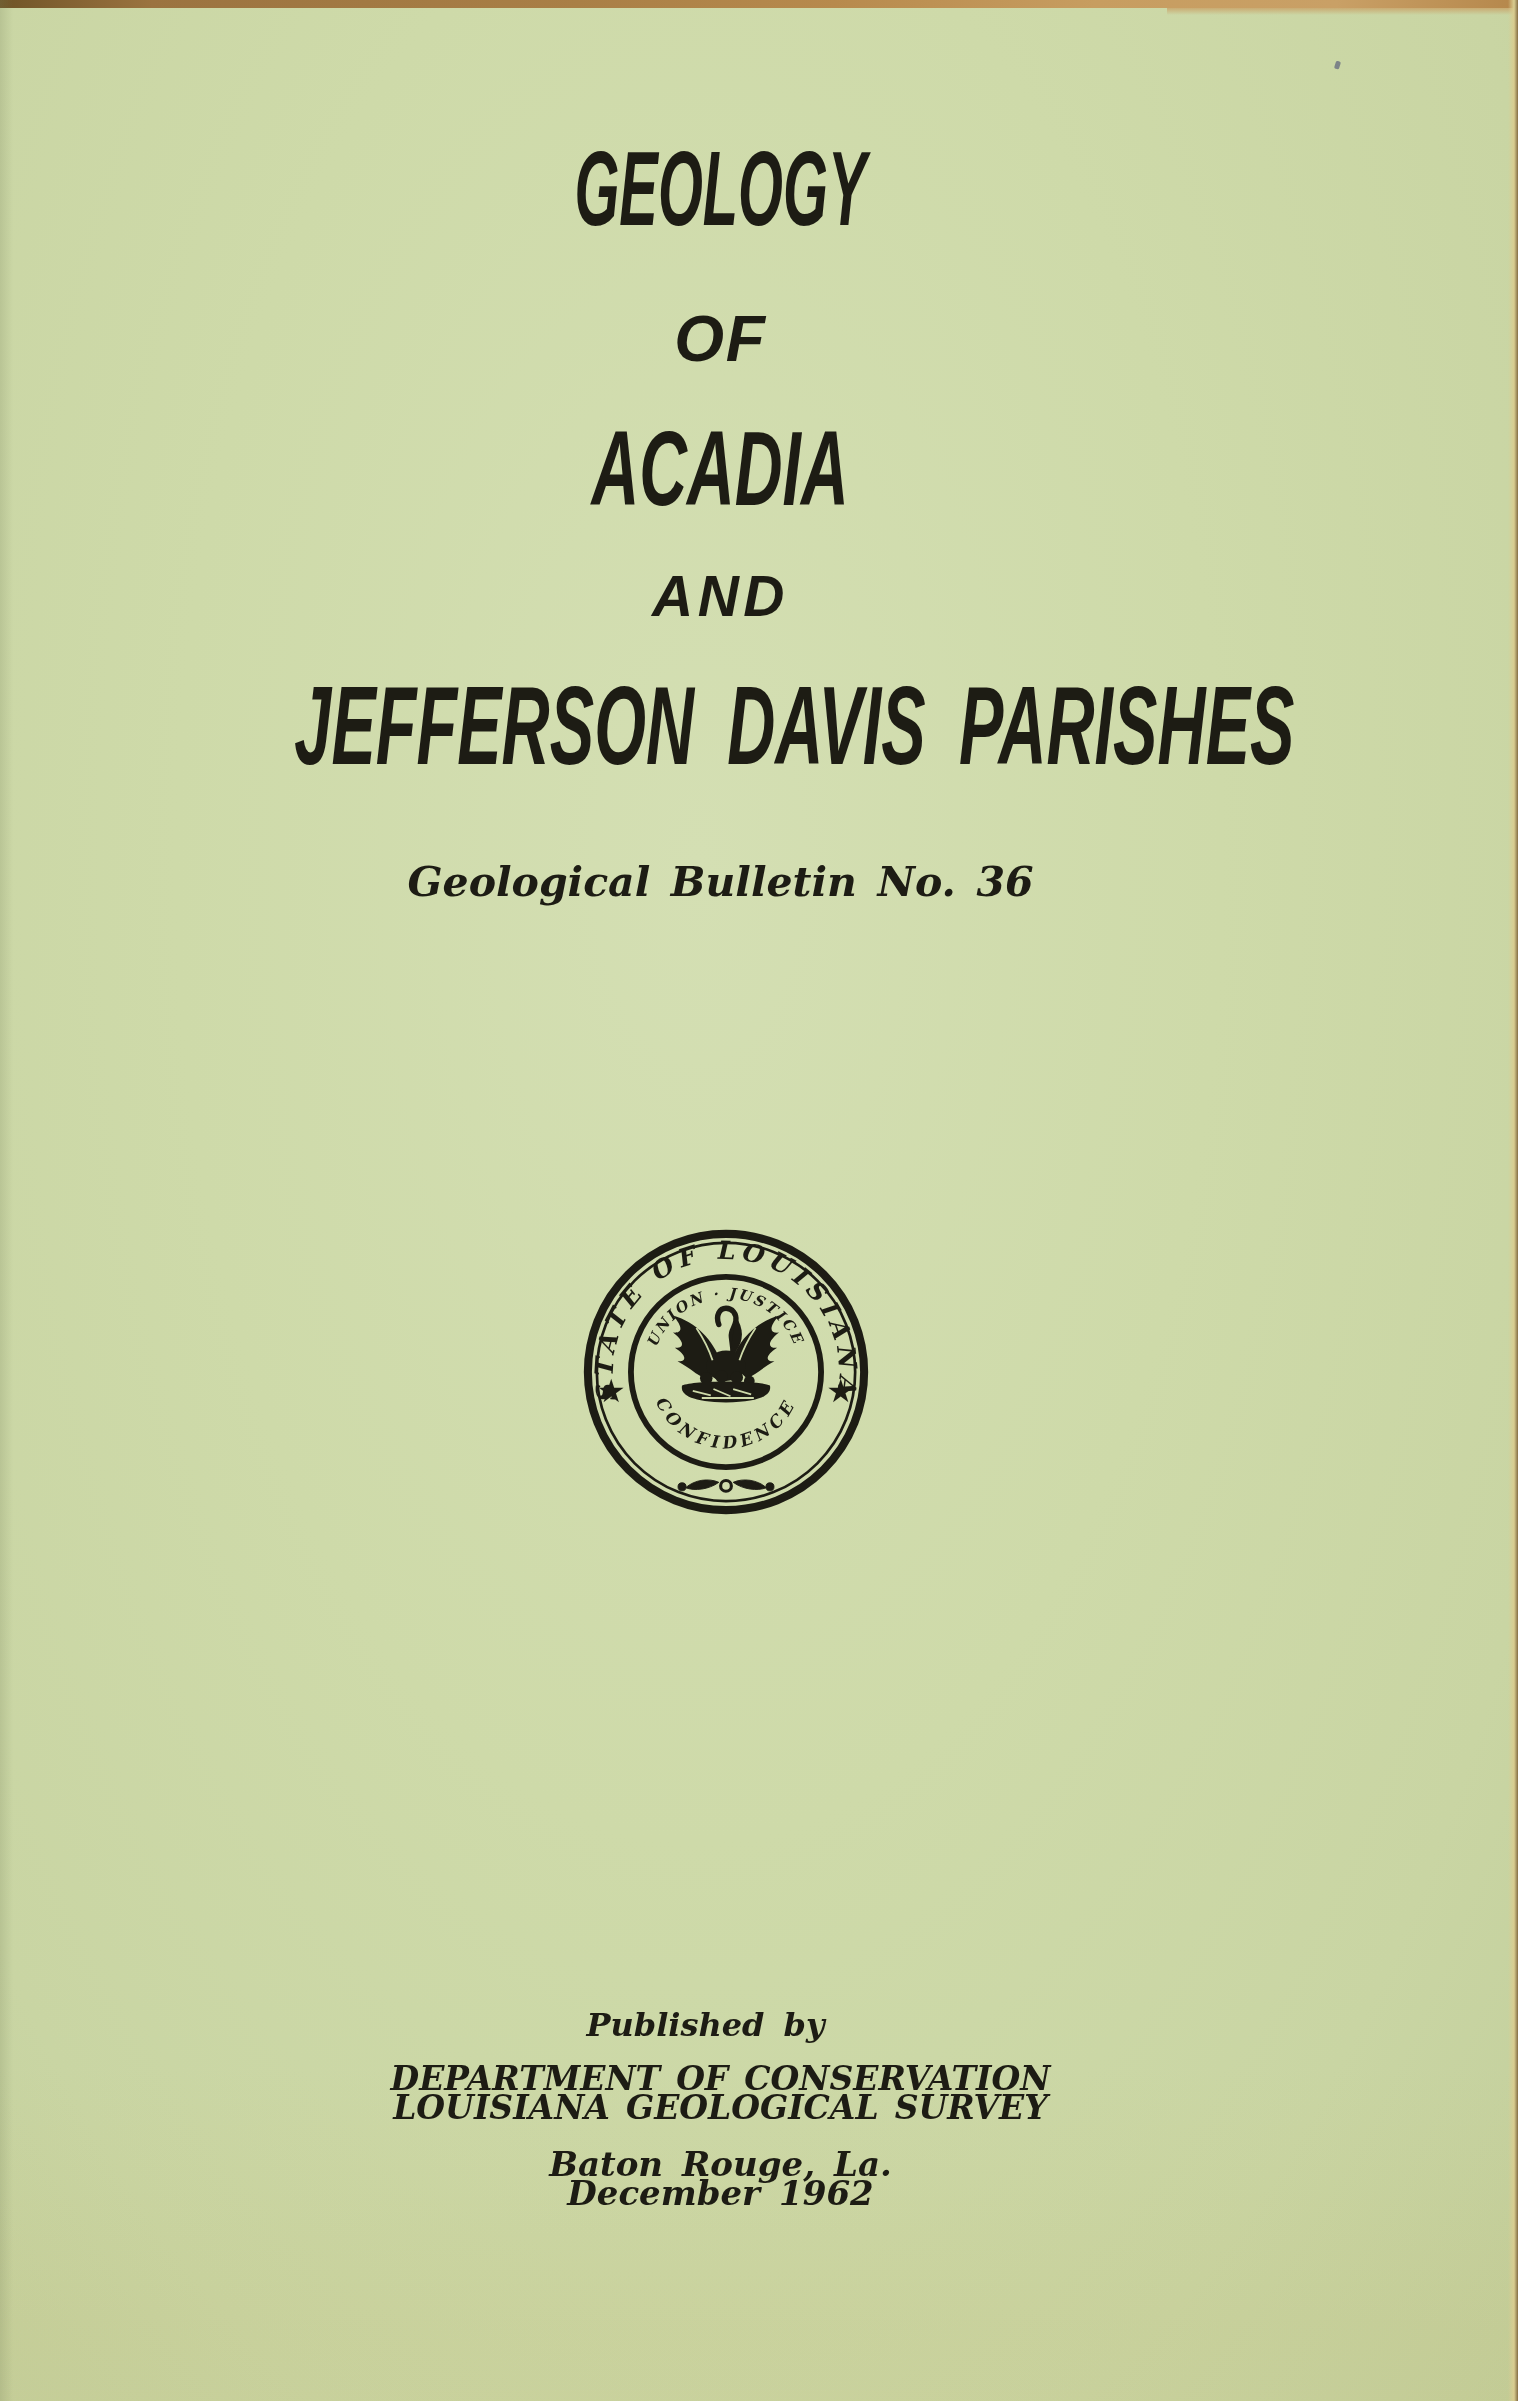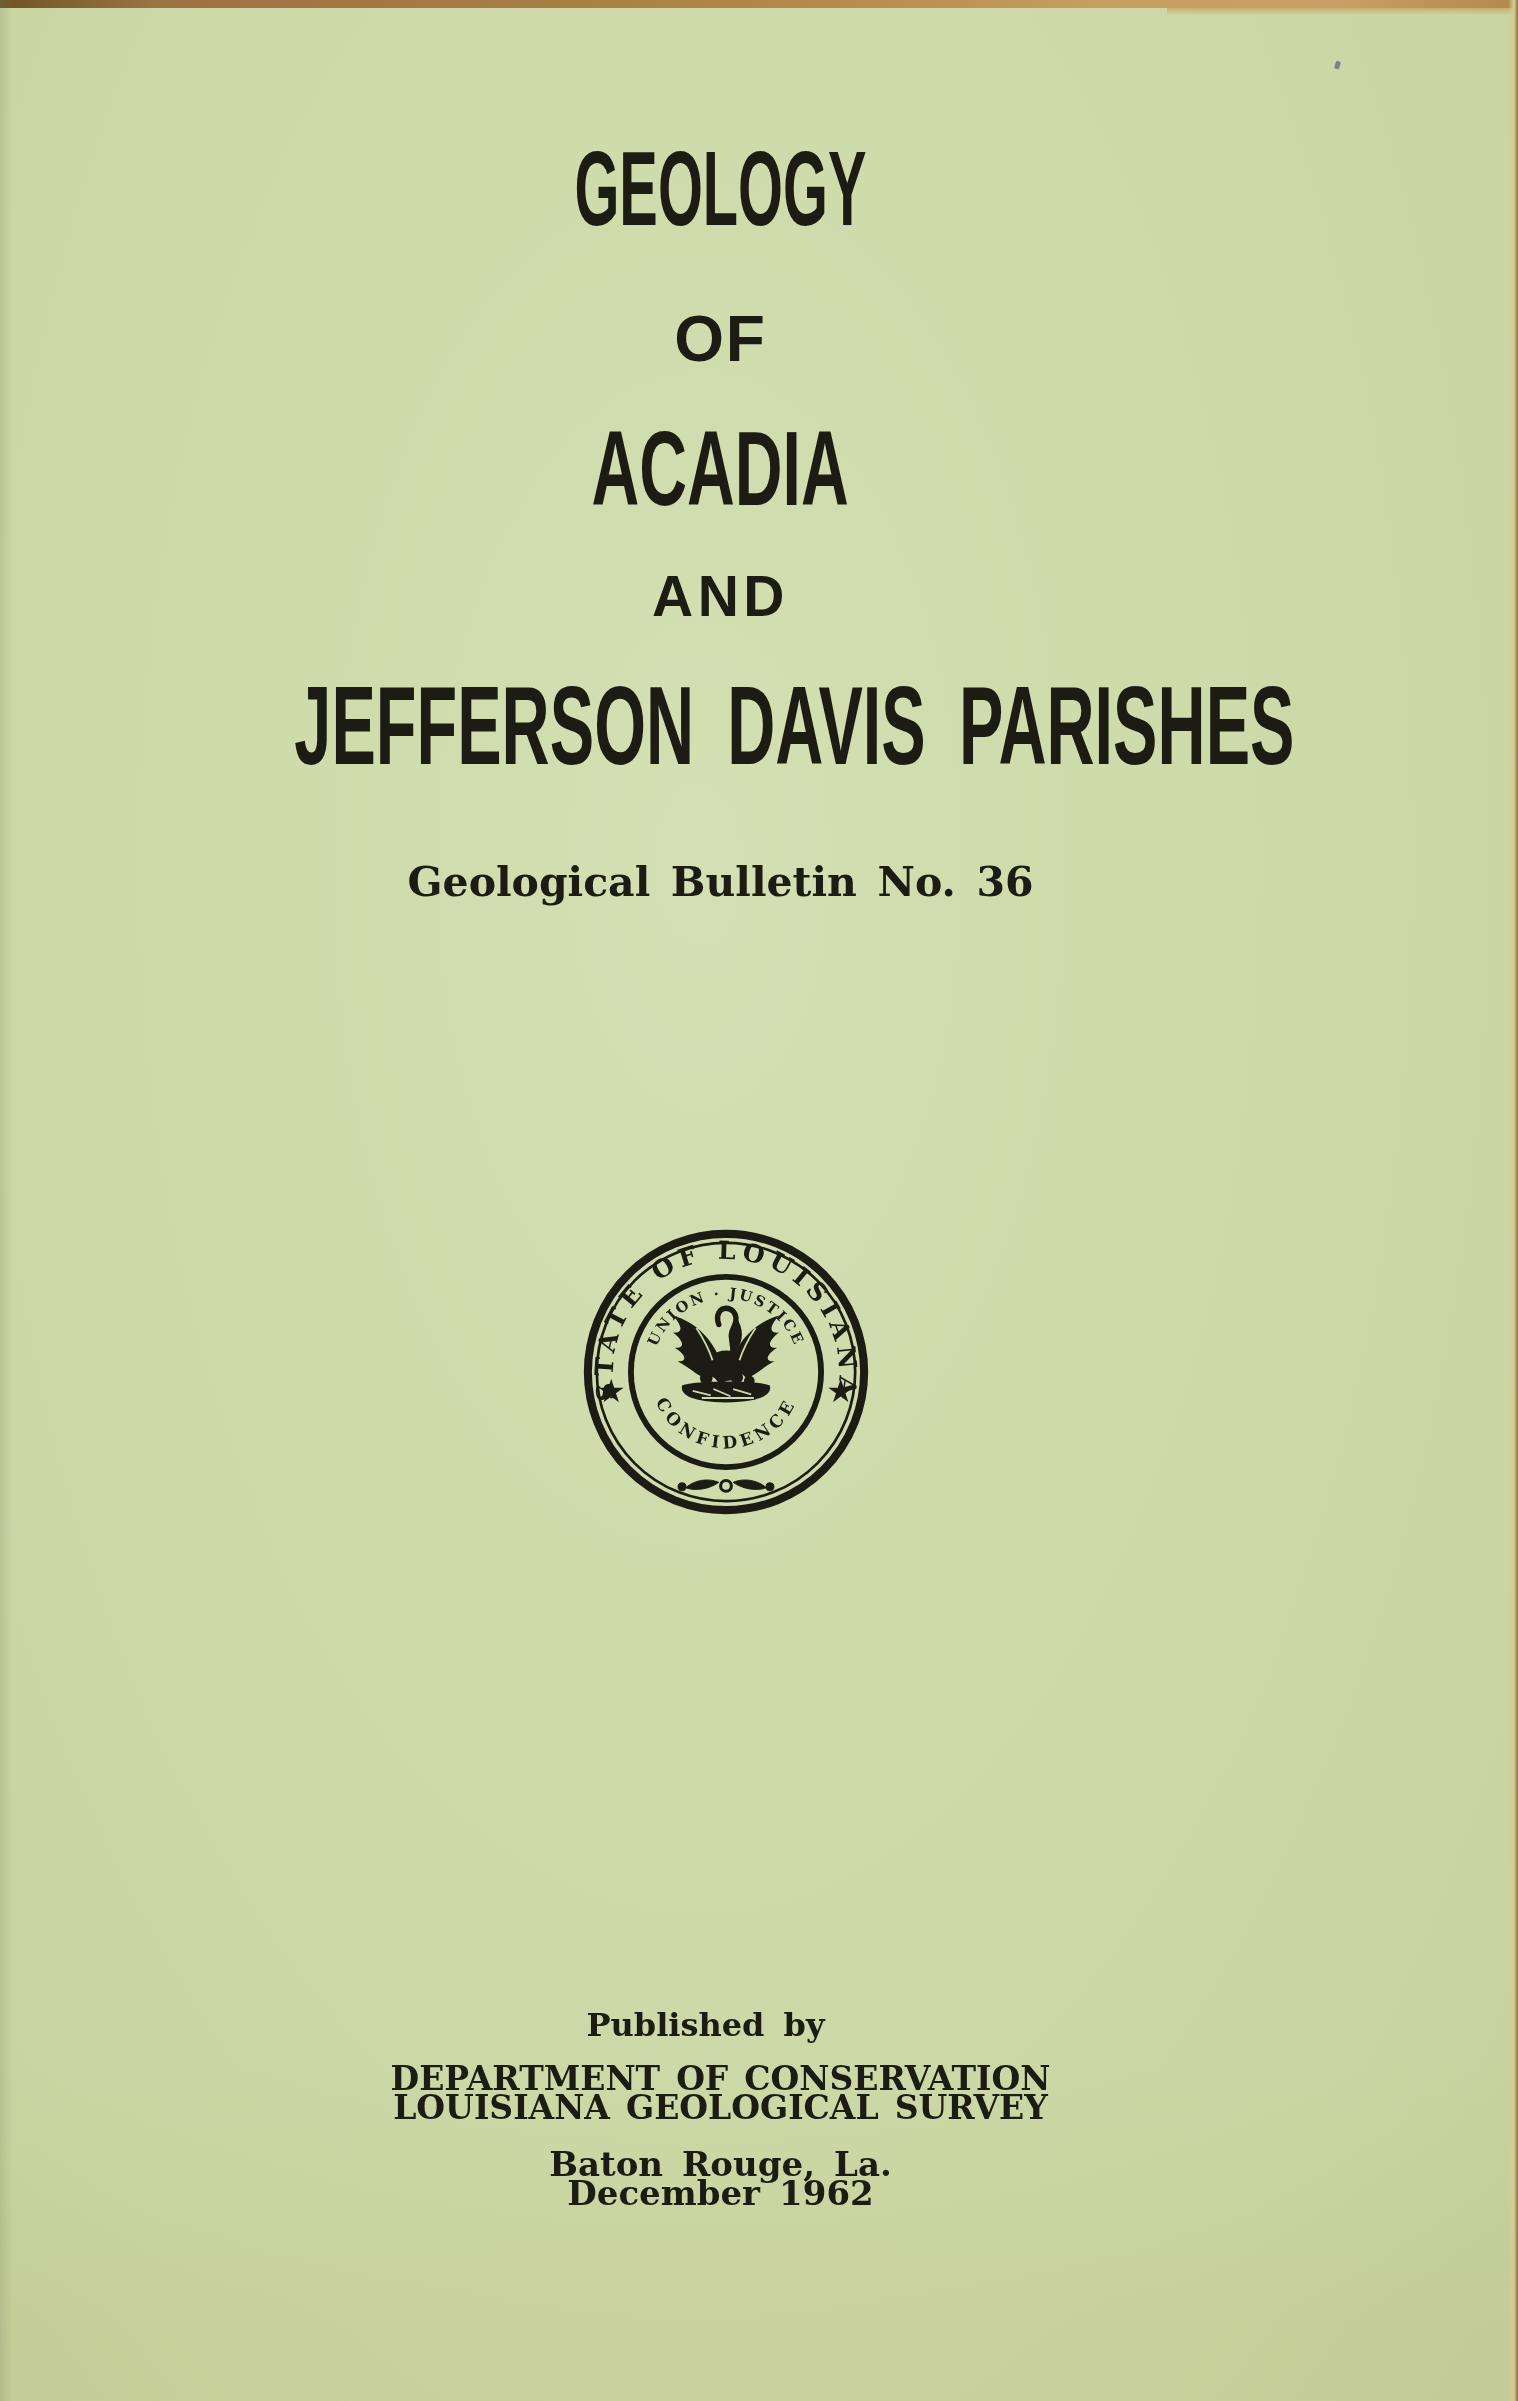--- a/index.html
+++ b/index.html
@@ -5,20 +5,21 @@
   html,body{margin:0;padding:0;background:#888;}
   .page{
     position:relative;
     width:1519px;height:2401px;
     overflow:hidden;
     background:
       linear-gradient(to bottom, rgba(0,0,0,0) 86%, rgba(190,170,90,0.10) 97%),
       radial-gradient(ellipse at 46% 36%, #d4dfb3 0%, #cedaa9 45%, #c9d5a3 78%, #c3cf9c 100%);
     font-family:"Liberation Sans", sans-serif;
     color:#1d1c14;
+    font-style:italic;
   }
   
   .top-band{
     position:absolute;top:0;left:0;width:100%;height:8px;
     background:linear-gradient(to right,#6f5427 0%,#9b7340 10%,#a97f46 38%,#b78a4d 55%,#c79d60 72%,#c9a066 88%,#b5874b 100%);
   }
   .top-band-right{
     position:absolute;top:8px;right:0;width:352px;height:7.2px;
     background:linear-gradient(to bottom,#c9a066cc, #cdd6a000);
   }

